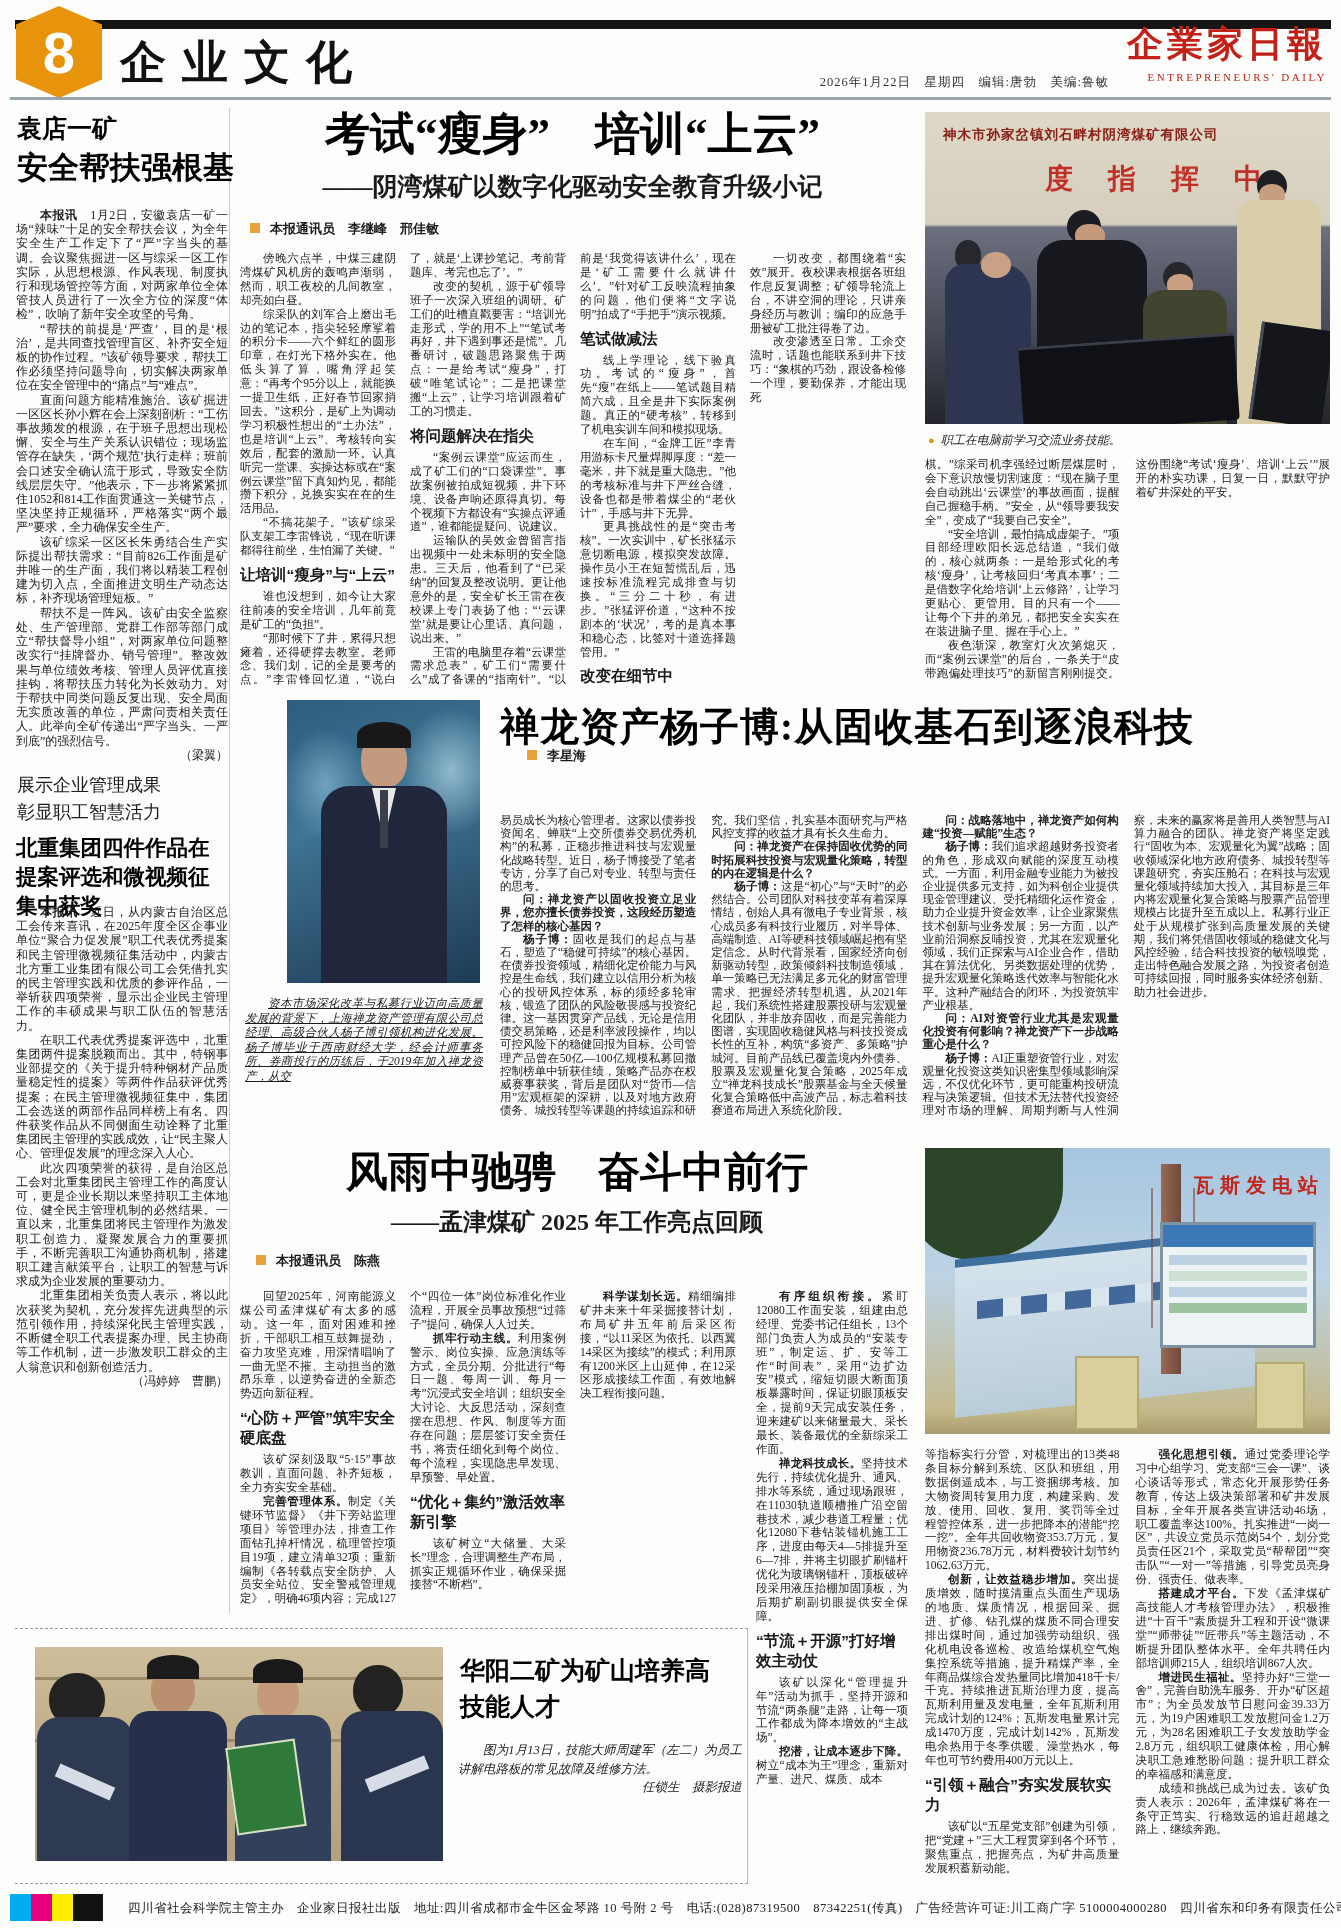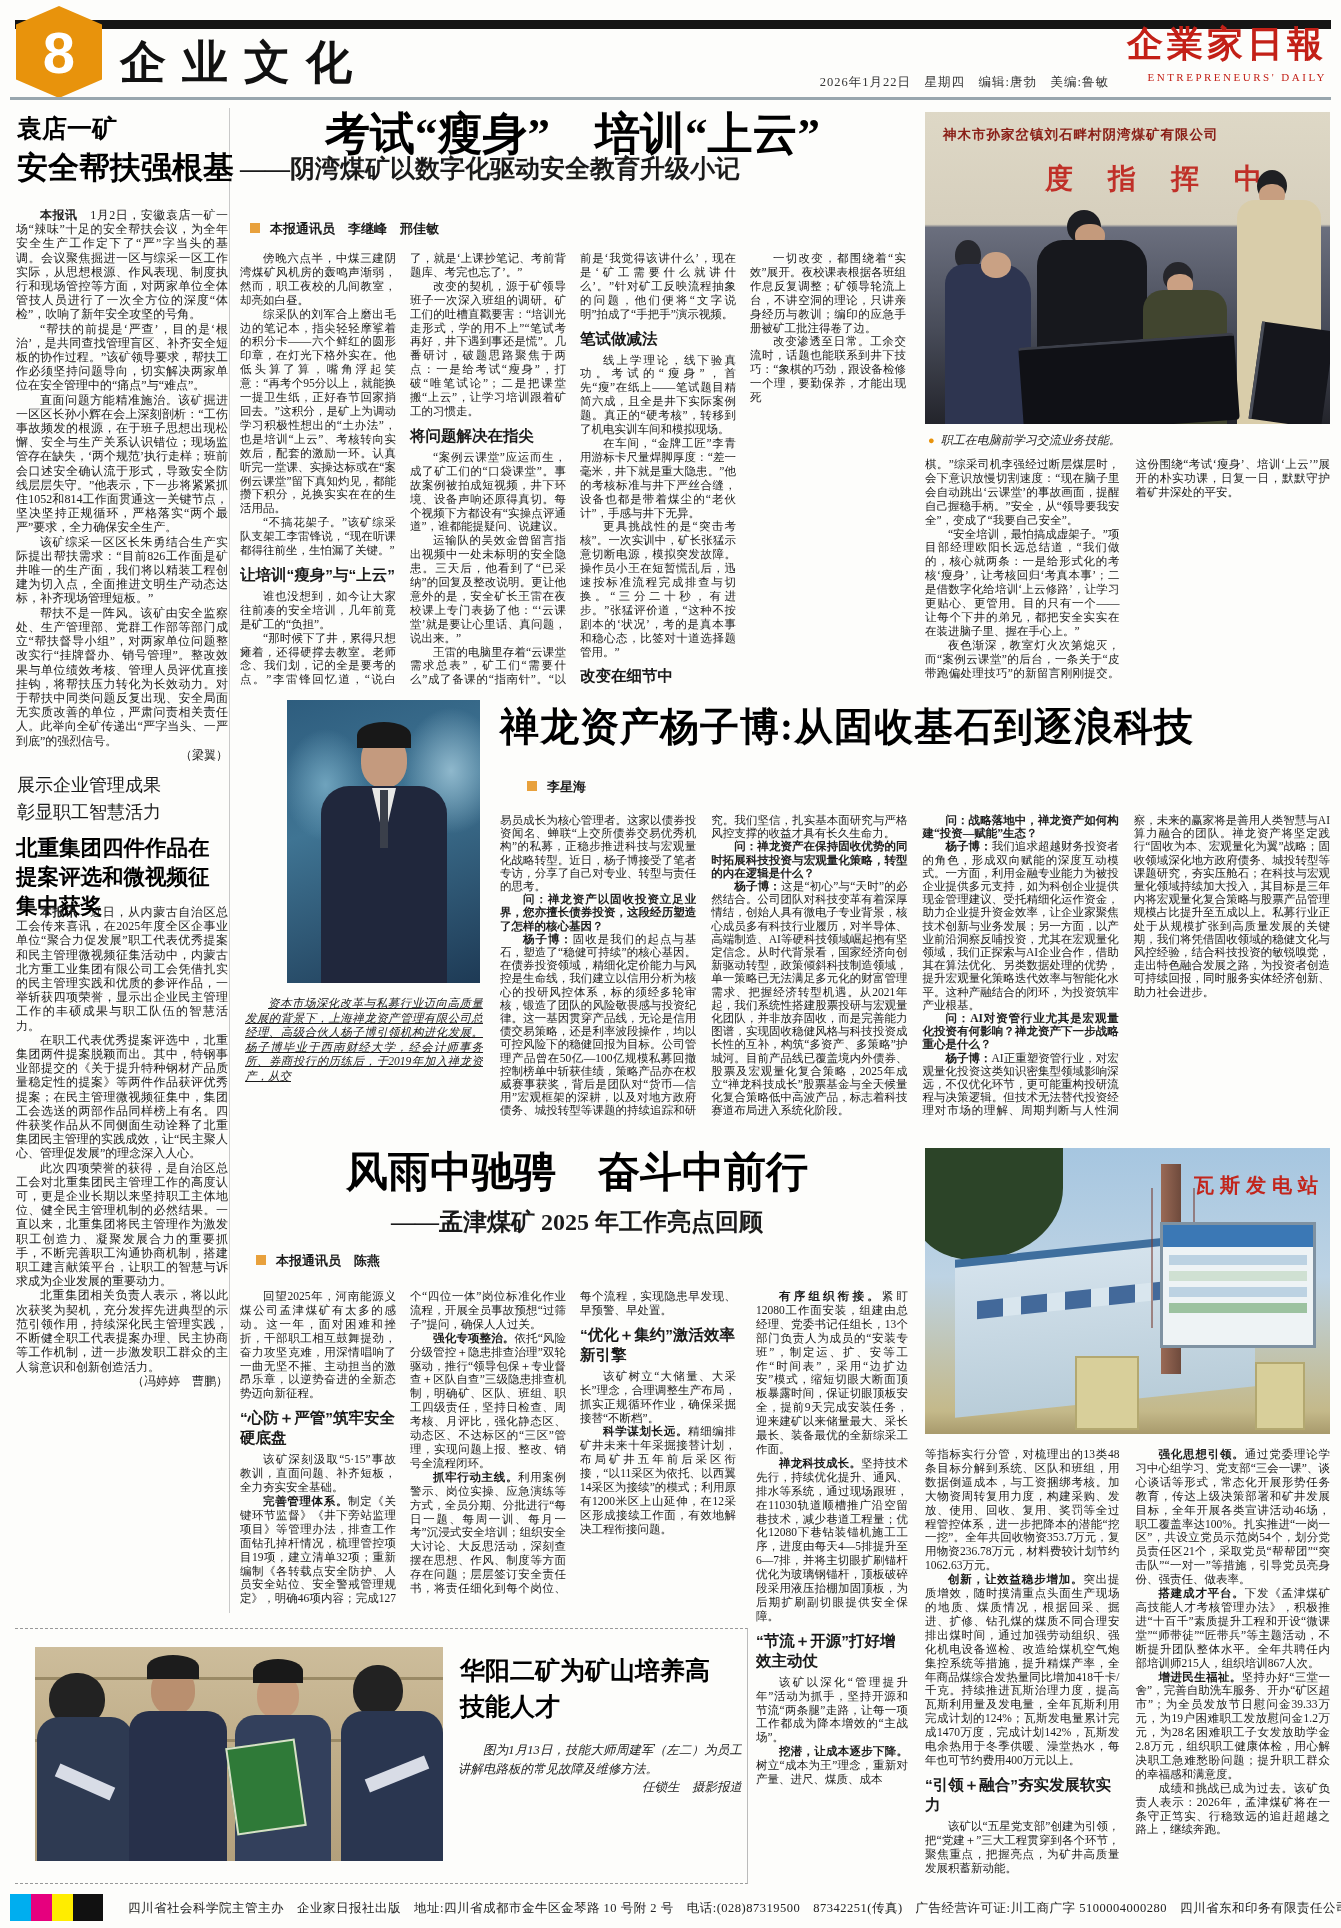--- a/index.html
+++ b/index.html
@@ -82,21 +82,21 @@
   <div class="abs headline" style="left:16px;top:834px;width:213px;font-size:21.5px;line-height:29px;">北重集团四件作品在提案评选和微视频征集中获奖</div>
   <div class="abs body-col rail clip" style="left:16px;top:905px;width:212px;height:712px;">
       <p class="p"><b>本报讯</b>　近日，从内蒙古自治区总工会传来喜讯，在2025年度全区企事业单位“聚合力促发展”职工代表优秀提案和民主管理微视频征集活动中，内蒙古北方重工业集团有限公司工会凭借扎实的民主管理实践和优质的参评作品，一举斩获四项荣誉，显示出企业民主管理工作的丰硕成果与职工队伍的智慧活力。</p>
       <p class="p">在职工代表优秀提案评选中，北重集团两件提案脱颖而出。其中，特钢事业部提交的《关于提升特种钢材产品质量稳定性的提案》等两件作品获评优秀提案；在民主管理微视频征集中，集团工会选送的两部作品同样榜上有名。四件获奖作品从不同侧面生动诠释了北重集团民主管理的实践成效，让“民主聚人心、管理促发展”的理念深入人心。</p>
       <p class="p">此次四项荣誉的获得，是自治区总工会对北重集团民主管理工作的高度认可，更是企业长期以来坚持职工主体地位、健全民主管理机制的必然结果。一直以来，北重集团将民主管理作为激发职工创造力、凝聚发展合力的重要抓手，不断完善职工沟通协商机制，搭建职工建言献策平台，让职工的智慧与诉求成为企业发展的重要动力。</p>
       <p class="p">北重集团相关负责人表示，将以此次获奖为契机，充分发挥先进典型的示范引领作用，持续深化民主管理实践，不断健全职工代表提案办理、民主协商等工作机制，进一步激发职工群众的主人翁意识和创新创造活力。</p>
       <p class="author">（冯婷婷　曹鹏）</p>
     </div>
 
   <div class="abs headline" style="left:240px;top:104px;width:665px;text-align:center;font-size:45px;">考试“瘦身”　培训“上云”</div>
-  <div class="abs" style="left:240px;top:152px;width:665px;font-size:25px;font-weight:600;">——阴湾煤矿以数字化驱动安全教育升级小记</div>
+  <div class="abs" style="left:240px;top:170px;width:665px;text-align:center;font-size:25px;font-weight:600;">——阴湾煤矿以数字化驱动安全教育升级小记</div>
   <div class="abs byline" style="left:250px;top:220px;">
     <span class="sq"></span><span>本报通讯员　李继峰　邢佳敏</span>
   </div>
 
   <div class="abs photo" style="left:925px;top:112px;width:405px;height:312px;background:linear-gradient(180deg,#ded8c6 0%,#d6cfbd 36%,#6b6f7e 37%,#474b58 70%,#23242b 100%);">
     <div class="abs" style="left:18px;top:14px;width:370px;color:#8a2018;font-size:13.5px;font-weight:700;letter-spacing:1px;">神木市孙家岔镇刘石畔村阴湾煤矿有限公司</div>
     <div class="abs" style="left:120px;top:48px;color:#c03028;font-size:28px;font-weight:900;letter-spacing:14px;">度 指 挥 中</div>
 
     <div class="abs" style="left:30px;top:128px;width:26px;height:30px;border-radius:50% 50% 45% 45%;background:#27282e;"></div>
     <div class="abs" style="left:20px;top:152px;width:86px;height:160px;border-radius:20px 30px 0 0;background:#2e3550;"></div>
@@ -151,21 +151,21 @@
     <div class="abs" style="left:74px;top:34px;width:46px;height:54px;border-radius:46%;background:#c49a7e;"></div>
     <div class="abs" style="left:70px;top:22px;width:54px;height:26px;border-radius:50% 50% 0 0;background:#181818;"></div>
     <div class="abs" style="left:34px;top:86px;width:126px;height:197px;border-radius:28px 28px 0 0;background:#20273c;"></div>
     <div class="abs" style="left:85px;top:88px;width:24px;height:52px;background:#e8e8e6;clip-path:polygon(0 0,100% 0,50% 100%);"></div>
     <div class="abs" style="left:93px;top:90px;width:8px;height:58px;background:#3a3f4a;"></div>
   </div>
   <div class="abs body-col kai clip" style="left:245px;top:996px;width:238px;height:132px;font-size:11.5px;line-height:14.6px;">
     <p style="text-indent:2em;margin:0;text-align:justify;text-decoration:underline;">资本市场深化改革与私募行业迈向高质量发展的背景下，上海禅龙资产管理有限公司总经理、高级合伙人杨子博引领机构进化发展。杨子博毕业于西南财经大学，经会计师事务所、券商投行的历练后，于2019年加入禅龙资产，从交</p>
   </div>
   <div class="abs headline" style="left:500px;top:700px;width:830px;font-size:39px;letter-spacing:1px;">禅龙资产杨子博:从固收基石到逐浪科技</div>
-  <div class="abs byline" style="left:502px;top:778px;padding-left:25px;">
+  <div class="abs byline" style="left:502px;top:747px;padding-left:25px;">
     <span class="sq"></span><span>李星海</span>
   </div>
   <div class="abs body-col qa clip" style="left:500px;top:814px;width:830px;height:314px;columns:4;column-gap:15px;column-fill:auto;">
       <p class="cont">易员成长为核心管理者。这家以债券投资闻名、蝉联“上交所债券交易优秀机构”的私募，正稳步推进科技与宏观量化战略转型。近日，杨子博接受了笔者专访，分享了自己对专业、转型与责任的思考。</p>
       <p class="q">问：禅龙资产以固收投资立足业界，您亦擅长债券投资，这段经历塑造了怎样的核心基因？</p>
       <p class="p"><b>杨子博：</b>固收是我们的起点与基石，塑造了“稳健可持续”的核心基因。在债券投资领域，精细化定价能力与风控是生命线，我们建立以信用分析为核心的投研风控体系，标的须经多轮审核，锻造了团队的风险敬畏感与投资纪律。这一基因贯穿产品线，无论是信用债交易策略，还是利率波段操作，均以可控风险下的稳健回报为目标。公司管理产品曾在50亿—100亿规模私募回撤控制榜单中斩获佳绩，策略产品亦在权威赛事获奖，背后是团队对“货币—信用”宏观框架的深耕，以及对地方政府债务、城投转型等课题的持续追踪和研究。我们坚信，扎实基本面研究与严格风控支撑的收益才具有长久生命力。</p>
       <p class="q">问：禅龙资产在保持固收优势的同时拓展科技投资与宏观量化策略，转型的内在逻辑是什么？</p>
       <p class="p"><b>杨子博：</b>这是“初心”与“天时”的必然结合。公司团队对科技变革有着深厚情结，创始人具有微电子专业背景，核心成员多有科技行业履历，对半导体、高端制造、AI等硬科技领域崛起抱有坚定信念。从时代背景看，国家经济向创新驱动转型，政策倾斜科技制造领域，单一策略已无法满足多元化的财富管理需求、把握经济转型机遇。从2021年起，我们系统性搭建股票投研与宏观量化团队，并非放弃固收，而是完善能力图谱，实现固收稳健风格与科技投资成长性的互补，构筑“多资产、多策略”护城河。目前产品线已覆盖境内外债券、股票及宏观量化复合策略，2025年成立“禅龙科技成长”股票基金与全天候量化复合策略低中高波产品，标志着科技赛道布局进入系统化阶段。</p>
       <p class="q">问：战略落地中，禅龙资产如何构建“投资—赋能”生态？</p>
       <p class="p"><b>杨子博：</b>我们追求超越财务投资者的角色，形成双向赋能的深度互动模式。一方面，利用金融专业能力为被投企业提供多元支持，如为科创企业提供现金管理建议、受托精细化运作资金，助力企业提升资金效率，让企业家聚焦技术创新与业务发展；另一方面，以产业前沿洞察反哺投资，尤其在宏观量化领域，我们正探索与AI企业合作，借助其在算法优化、另类数据处理的优势，提升宏观量化策略迭代效率与智能化水平。这种产融结合的闭环，为投资筑牢产业根基。</p>
@@ -195,21 +195,20 @@
     </div>
     <div class="abs" style="left:150px;top:208px;width:60px;height:70px;background:#d8cf9a;border:2px solid #b3a870;"></div>
     <div class="abs" style="left:330px;top:214px;width:46px;height:64px;background:#d8cf9a;border:2px solid #b3a870;"></div>
   </div>
 
   <div class="abs body-col news clip" style="left:240px;top:1290px;width:496px;height:324px;columns:3;column-gap:14px;column-fill:auto;">
       <p class="p">回望2025年，河南能源义煤公司孟津煤矿有太多的感动。这一年，面对困难和挫折，干部职工相互鼓舞提劲，奋力攻坚克难，用深情唱响了一曲无坚不摧、主动担当的激昂乐章，以逆势奋进的全新态势迈向新征程。</p>
       <div class="subhead">“心防＋严管”筑牢安全硬底盘</div>
       <p class="p">该矿深刻汲取“5·15”事故教训，直面问题、补齐短板，全力夯实安全基础。</p>
       <p class="p"><b>完善管理体系。</b>制定《关键环节监督》《井下旁站监理项目》等管理办法，排查工作面钻孔掉杆情况，梳理管控项目19项，建立清单32项；重新编制《各转载点安全防护、人员安全站位、安全警戒管理规定》，明确46项内容；完成127个“四位一体”岗位标准化作业流程，开展全员事故预想“过筛子”提问，确保人人过关。</p>
-      <p class="p"><b>强化专项整治。</b>依托“风险分级管控＋隐患排查治理”双轮驱动，推行“领导包保＋专业督查＋区队自查”三级隐患排查机制，明确矿、区队、班组、职工四级责任，坚持日检查、周考核、月评比，强化静态区、动态区、不达标区的“三区”管理，实现问题上报、整改、销号全流程闭环。</p>
       <p class="p"><b>抓牢行动主线。</b>利用案例警示、岗位实操、应急演练等方式，全员分期、分批进行“每日一题、每周一训、每月一考”沉浸式安全培训；组织安全大讨论、大反思活动，深刻查摆在思想、作风、制度等方面存在问题；层层签订安全责任书，将责任细化到每个岗位、每个流程，实现隐患早发现、早预警、早处置。</p>
       <div class="subhead">“优化＋集约”激活效率新引擎</div>
       <p class="p">该矿树立“大储量、大采长”理念，合理调整生产布局，抓实正规循环作业，确保采掘接替“不断档”。</p>
       <p class="p"><b>科学谋划长远。</b>精细编排矿井未来十年采掘接替计划，布局矿井五年前后采区衔接，“以11采区为依托、以西翼14采区为接续”的模式；利用原有1200米区上山延伸，在12采区形成接续工作面，有效地解决工程衔接问题。</p>
     </div>
   <div class="abs body-col news clip" style="left:756px;top:1290px;width:152px;height:586px;">
       <p class="p"><b>有序组织衔接。</b>紧盯12080工作面安装，组建由总经理、党委书记任组长，13个部门负责人为成员的“安装专班”，制定运、扩、安等工作“时间表”，采用“边扩边安”模式，缩短切眼大断面顶板暴露时间，保证切眼顶板安全，提前9天完成安装任务，迎来建矿以来储量最大、采长最长、装备最优的全新综采工作面。</p>
       <p class="p"><b>禅龙科技成长。</b>坚持技术先行，持续优化提升、通风、排水等系统，通过现场跟班，在11030轨道顺槽推广沿空留巷技术，减少巷道工程量；优化12080下巷钻装锚机施工工序，进度由每天4—5排提升至6—7排，并将主切眼扩刷锚杆优化为玻璃钢锚杆，顶板破碎段采用液压抬棚加固顶板，为后期扩刷副切眼提供安全保障。</p>
       <div class="subhead">“节流＋开源”打好增效主动仗</div>
       <p class="p">该矿以深化“管理提升年”活动为抓手，坚持开源和节流“两条腿”走路，让每一项工作都成为降本增效的“主战场”。</p>

